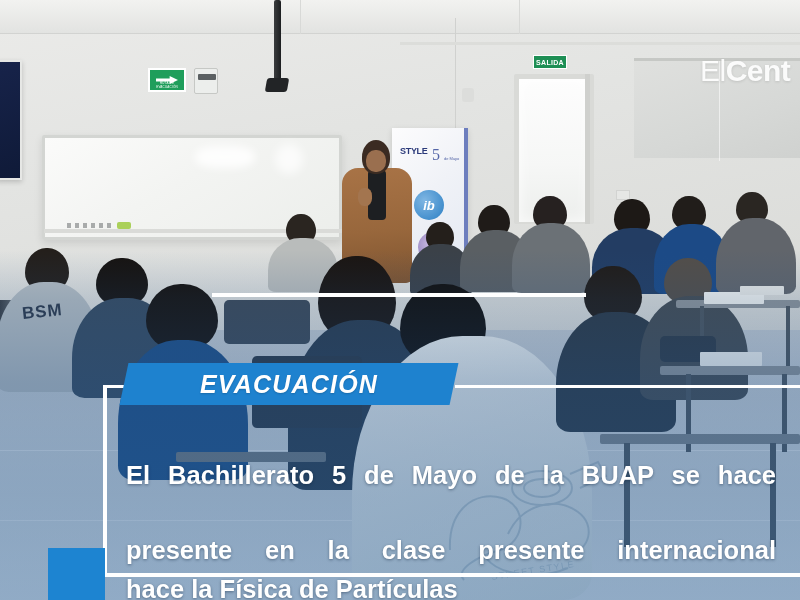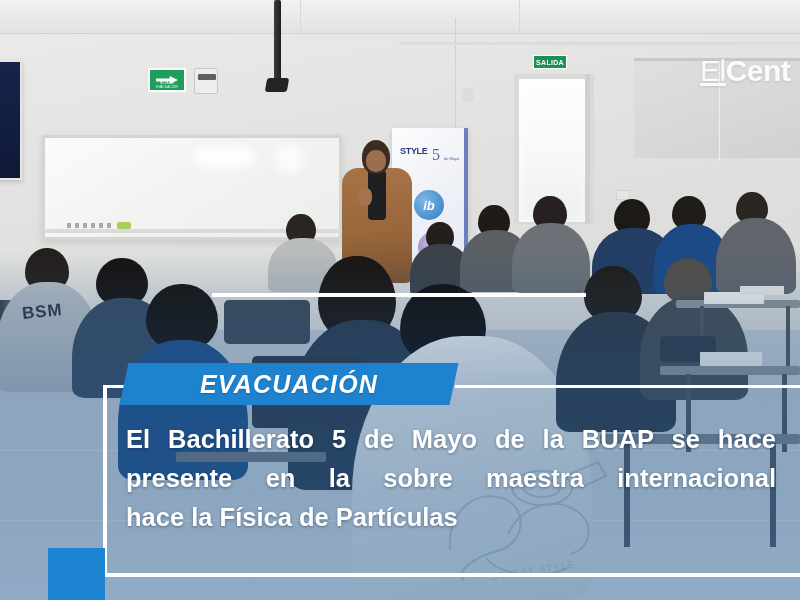--- a/index.html
+++ b/index.html
@@ -259,21 +259,21 @@
   }
 
   
   .watermark {
     position: absolute; left: 700px; top: 54px;
     font-size: 30px; color: rgba(255,255,255,.92);
     letter-spacing: -.5px; white-space: nowrap;
     text-shadow: 0 1px 3px rgba(0,0,0,.12);
   }
   .watermark b { font-weight: bold; }
-  .watermark span { font-weight: 300; text-decoration: underline; }
+  .watermark span { font-weight: 300; }
 
   
   .rule-top {
     position: absolute; left: 212px; top: 293px; width: 374px; height: 4px;
     background: #ffffff;
   }
   .rule-badge-right {
     position: absolute; left: 455px; top: 385px; width: 345px; height: 3px;
     background: #ffffff;
   }
@@ -313,20 +313,21 @@
     position: absolute; left: 126px; top: 420px; width: 650px;
     color: #ffffff;
     font-size: 25.5px; font-weight: bold; line-height: 39px;
     text-align: justify;
     text-shadow: 0 1px 3px rgba(10,30,55,.45);
   }
   .headline .ln { display: block; }
   .headline .ln.j {
     text-align: justify;
     text-align-last: justify;
+    margin-top: 36px;
   }
   .headline .ln.last { text-align: left; }
 </style>
 </head>
 <body>
 
 <div class="card">
 
   <div class="photo">
 
@@ -480,17 +481,17 @@
   <div class="rule-bottom"></div>
   <div class="frame-left"></div>
   <div class="frame-top-stub"></div>
   <div class="blue-block"></div>
 
   <div class="badge"></div>
   <div class="badge-label">EVACUACIÓN</div>
 
   <div class="headline">
     <span class="ln j">El Bachillerato 5 de Mayo de la BUAP se hace</span>
-    <span class="ln j">presente en la sobre maestra internacional</span>
+    <span class="ln j">presente en la clase presente internacional</span>
     <span class="ln last">hace la Física de Partículas</span>
   </div>
 
 </div>
 
 </body></html>

